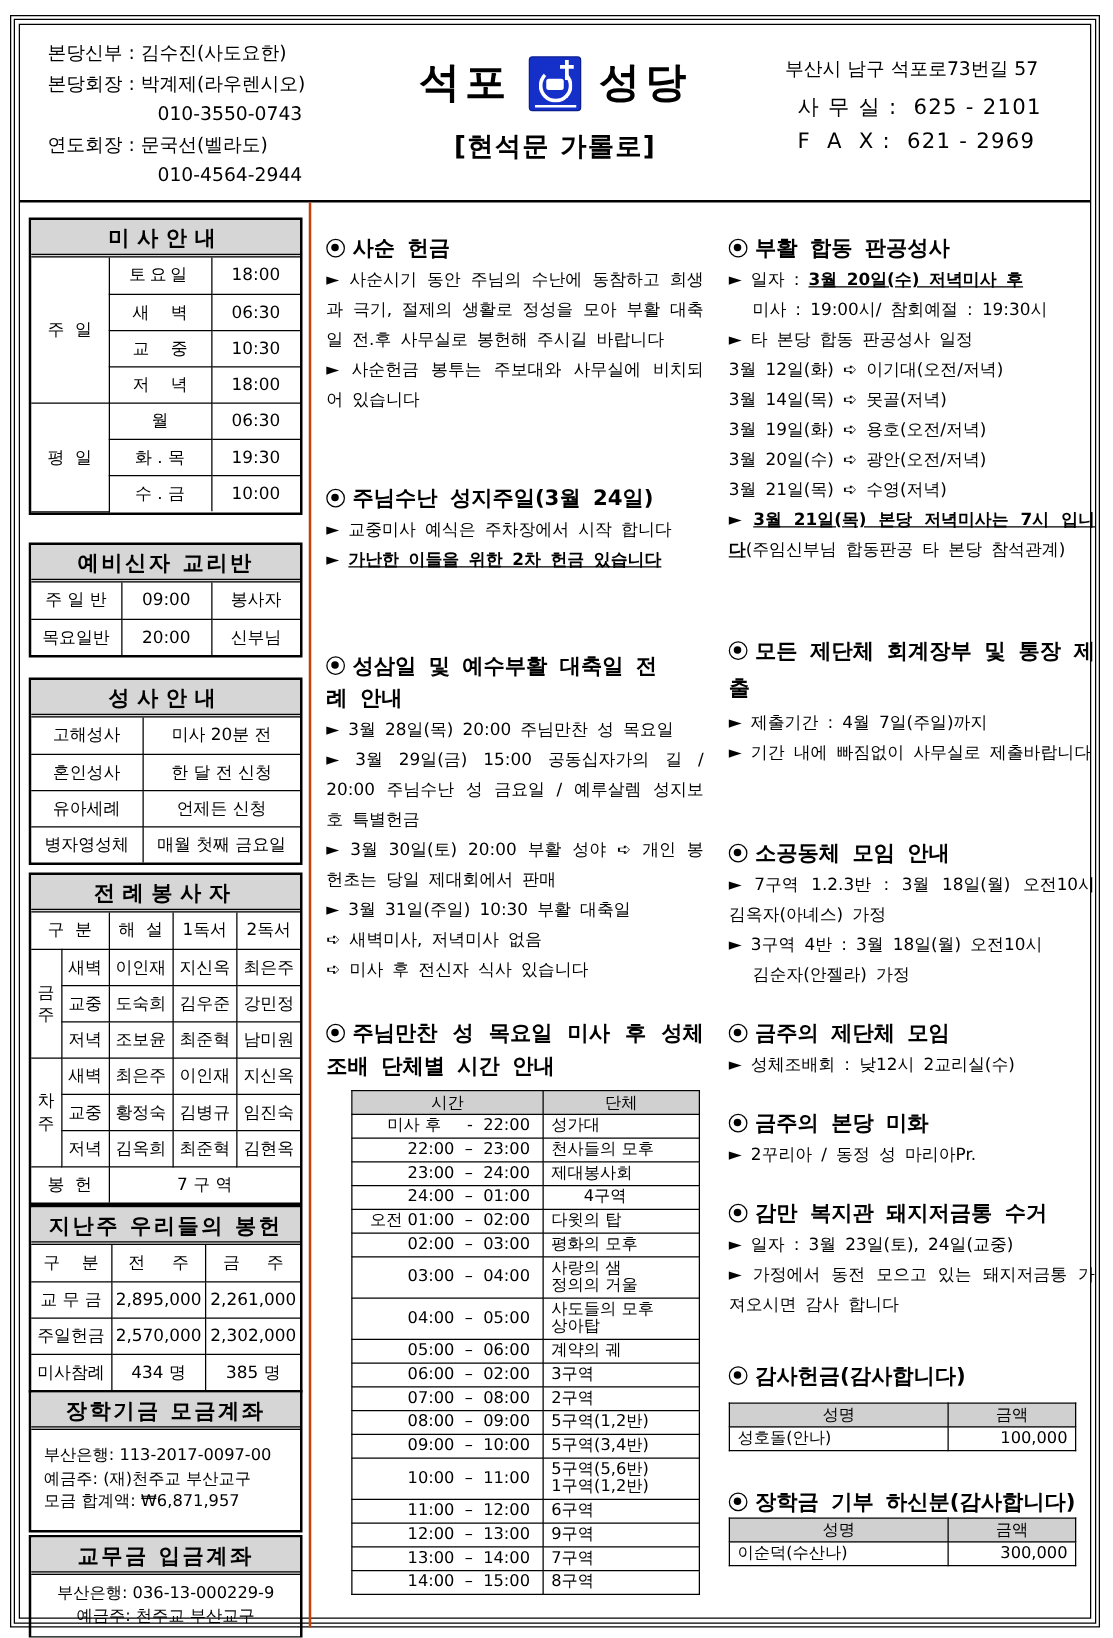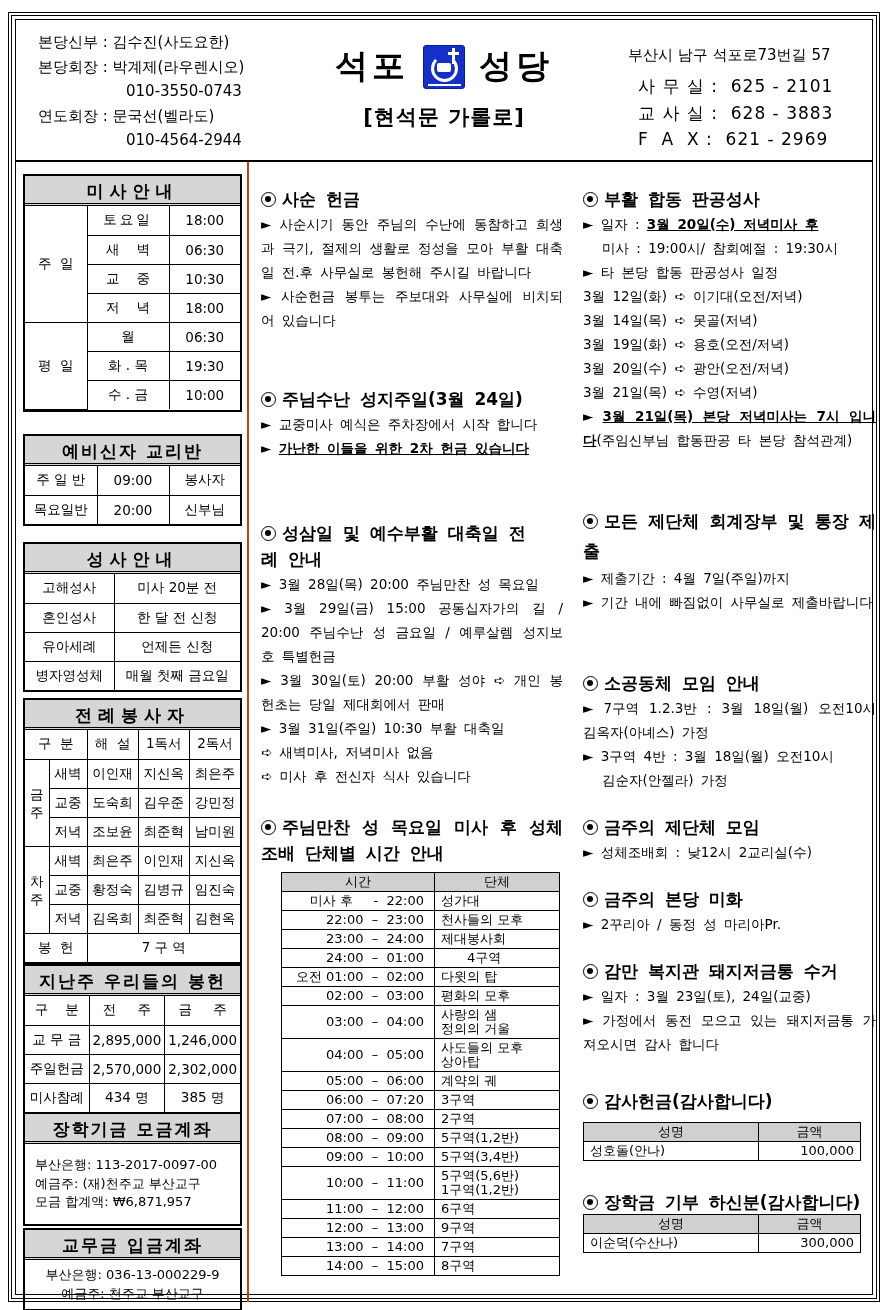--- a/index.html
+++ b/index.html
@@ -82,21 +82,20 @@
               <div class="foot"></div>
         </div>
         <span class="title-txt">성당</span>
       </div>
       <div class="subtitle">[현석문 가롤로]</div>
     </div>
 
     <div class="hdr-right">
       <div class="addr">부산시 남구 석포로73번길 57</div>
       <div class="contact">사 무 실 :  625 - 2101</div>
-      <div class="contact">교 사 실 :  628 - 3883</div>
       <div class="contact">F  A  X :  621 - 2969</div>
     </div>
   </div>
 
   <div class="left-col">
 
     <div class="box" style="top:12px;">
       <div class="box-title">미사안내</div>
       <table>
         <tbody>
@@ -239,21 +238,21 @@
       <table>
         <tbody>
               <tr>
           <td style="width:64px;white-space:pre;">구    분</td>
           <td style="white-space:pre;">전     주</td>
           <td style="white-space:pre;">금     주</td>
         </tr>
         <tr>
                 <td>교 무 금</td>
                 <td>2,895,000</td>
-                <td>1,246,000</td>
+                <td>2,261,000</td>
               </tr>
         <tr>
                 <td>주일헌금</td>
                 <td>2,570,000</td>
                 <td>2,302,000</td>
               </tr>
         <tr>
                 <td>미사참례</td>
                 <td>434 명</td>
                 <td>385 명</td>
@@ -345,21 +344,21 @@
               <tr>
                 <td class="t">04:00  –  05:00</td>
                 <td style="white-space: pre-line;">사도들의 모후
 상아탑</td>
               </tr>
               <tr>
                 <td class="t">05:00  –  06:00</td>
                 <td style="white-space: pre-line;">계약의 궤</td>
               </tr>
               <tr>
-                <td class="t">06:00  –  07:20</td>
+                <td class="t">06:00  –  02:00</td>
                 <td style="white-space: pre-line;">3구역</td>
               </tr>
               <tr>
                 <td class="t">07:00  –  08:00</td>
                 <td style="white-space: pre-line;">2구역</td>
               </tr>
               <tr>
                 <td class="t">08:00  –  09:00</td>
                 <td style="white-space: pre-line;">5구역(1,2반)</td>
               </tr>

